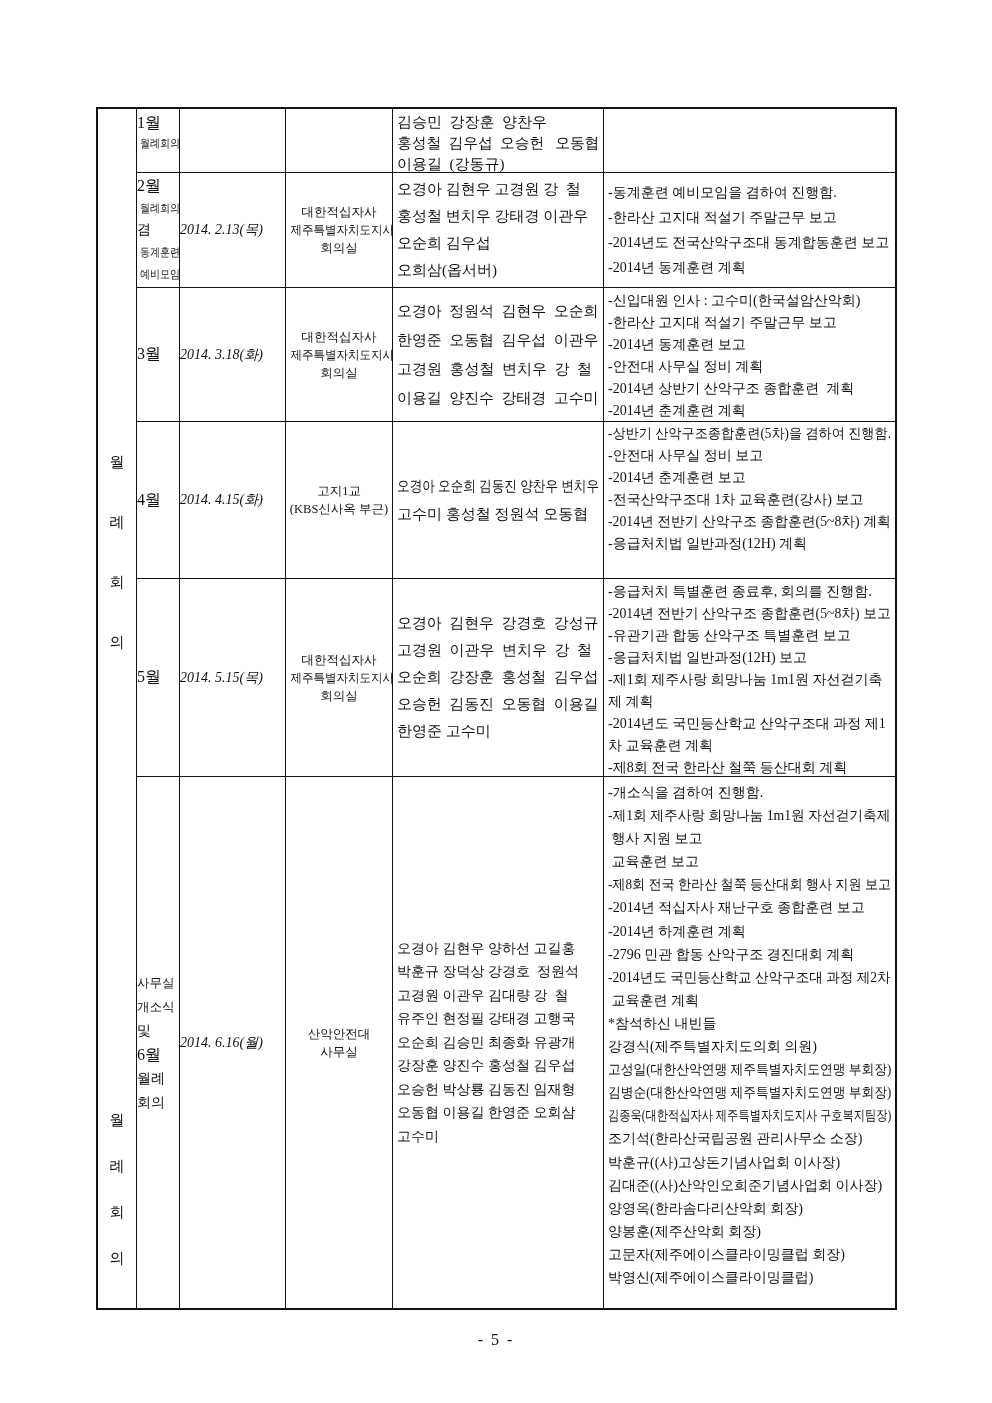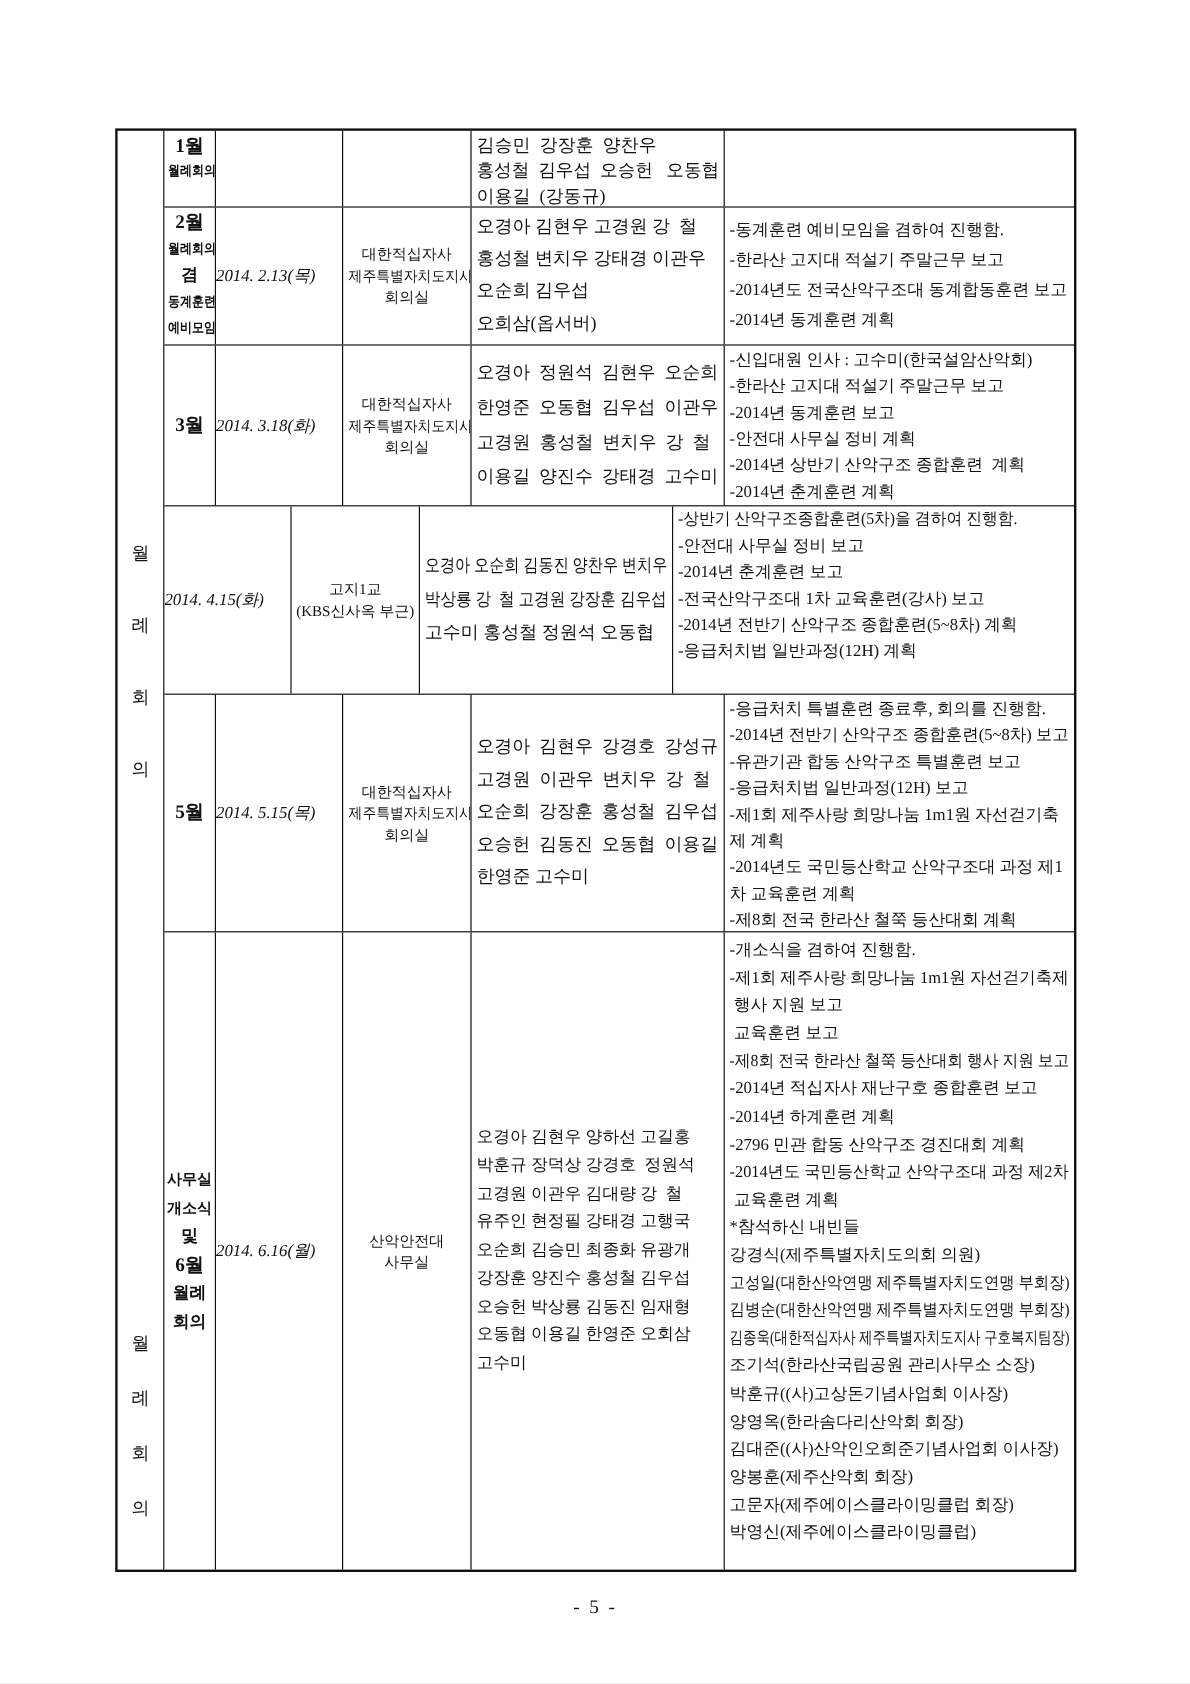--- a/index.html
+++ b/index.html
@@ -15,21 +15,21 @@
     width:39px;border-right:1px solid #111;box-sizing:border-box;
     position:relative;flex:none;
   }
   .group-label{position:absolute;left:0;width:100%;display:flex;flex-direction:column;align-items:center;font-size:15px;}
   .group-label span{display:block;line-height:15px;}
   .rows-col{flex:1;display:flex;flex-direction:column;min-width:0;}
   .t-row{display:flex;border-bottom:1px solid #111;box-sizing:border-box;min-height:0;}
   .t-row:last-child{border-bottom:none;flex:1;}
   .cell{border-right:1px solid #111;box-sizing:border-box;overflow:hidden;min-width:0;}
   .cell:last-child{border-right:none;}
-  .cell-month{width:43px;flex:none;display:flex;flex-direction:column;align-items:center;text-align:center;font-weight:bold;}
+  .cell-month{width:43px;flex:none;display:flex;flex-direction:column;align-items:center;}
   .cell-date{width:106px;flex:none;display:flex;align-items:center;justify-content:center;font-size:14px;font-style:italic;}
   .cell-location{width:107px;flex:none;display:flex;flex-direction:column;align-items:center;justify-content:center;font-size:12.5px;line-height:18px;text-align:center;}
   .cell-attendees{width:211px;flex:none;display:flex;flex-direction:column;justify-content:center;font-size:15px;padding-left:4px;padding-right:2px;}
   .cell-notes{flex:1;font-size:14px;padding-left:4px;padding-right:2px;}
   .m-top{justify-content:flex-start;padding-top:4px;}
   .a-top{justify-content:flex-start;padding-top:3px;}
   .line{display:block;width:100%;}
   .fit{display:inline-block;white-space:pre;transform-origin:left center;}
   .cell-date .fit,.cell-location .fit,.cell-month .fit{transform-origin:center center;}
   .ml-lg{font-size:16px;}
@@ -132,30 +132,32 @@
             <div class="line"><span class="fit">-신입대원 인사 : 고수미(한국설암산악회)</span></div>
             <div class="line"><span class="fit">-한라산 고지대 적설기 주말근무 보고</span></div>
             <div class="line"><span class="fit">-2014년 동계훈련 보고</span></div>
             <div class="line"><span class="fit">-안전대 사무실 정비 계획</span></div>
             <div class="line"><span class="fit">-2014년 상반기 산악구조 종합훈련  계획</span></div>
             <div class="line"><span class="fit">-2014년 춘계훈련 계획</span></div>
           </div>
       </div>
 
       <div class="t-row" style="height:157px">
+        <div class="cell cell-month" style="justify-content:center">
+            <div class="line ml-lg"><span class="fit">4월</span></div>
+          </div>
         <div class="cell cell-date">
             <div class="line"><span class="fit">2014. 4.15(화)</span></div>
           </div>
         <div class="cell cell-location">
             <div class="line"><span class="fit">고지1교</span></div>
             <div class="line"><span class="fit">(KBS신사옥 부근)</span></div>
           </div>
         <div class="cell cell-attendees" style="line-height:28px">
             <div class="line"><span class="fit" style="transform: scaleX(0.842);">오경아 오순희 김동진 양찬우 변치우</span></div>
-            <div class="line"><span class="fit" style="transform: scaleX(0.867);">박상룡 강  철 고경원 강장훈 김우섭</span></div>
             <div class="line"><span class="fit">고수미 홍성철 정원석 오동협</span></div>
           </div>
         <div class="cell cell-notes" style="line-height:22px;padding-top:1px">
             <div class="line"><span class="fit" style="transform: scaleX(0.94);">-상반기 산악구조종합훈련(5차)을 겸하여 진행함.</span></div>
             <div class="line"><span class="fit">-안전대 사무실 정비 보고</span></div>
             <div class="line"><span class="fit">-2014년 춘계훈련 보고</span></div>
             <div class="line"><span class="fit">-전국산악구조대 1차 교육훈련(강사) 보고</span></div>
             <div class="line"><span class="fit" style="transform: scaleX(0.983);">-2014년 전반기 산악구조 종합훈련(5~8차) 계획</span></div>
             <div class="line"><span class="fit">-응급처치법 일반과정(12H) 계획</span></div>
           </div>
@@ -231,22 +233,22 @@
             <div class="line"><span class="fit">-2796 민관 합동 산악구조 경진대회 계획</span></div>
             <div class="line"><span class="fit" style="transform: scaleX(0.969);">-2014년도 국민등산학교 산악구조대 과정 제2차</span></div>
             <div class="line"><span class="fit"> 교육훈련 계획</span></div>
             <div class="line"><span class="fit">*참석하신 내빈들</span></div>
             <div class="line"><span class="fit">강경식(제주특별자치도의회 의원)</span></div>
             <div class="line"><span class="fit" style="transform: scaleX(0.913);">고성일(대한산악연맹 제주특별자치도연맹 부회장)</span></div>
             <div class="line"><span class="fit" style="transform: scaleX(0.913);">김병순(대한산악연맹 제주특별자치도연맹 부회장)</span></div>
             <div class="line"><span class="fit" style="transform: scaleX(0.804);">김종욱(대한적십자사 제주특별자치도지사 구호복지팀장)</span></div>
             <div class="line"><span class="fit">조기석(한라산국립공원 관리사무소 소장)</span></div>
             <div class="line"><span class="fit">박훈규((사)고상돈기념사업회 이사장)</span></div>
+            <div class="line"><span class="fit">김대준((사)산악인오희준기념사업회 이사장)</span></div>
             <div class="line"><span class="fit">양영옥(한라솜다리산악회 회장)</span></div>
-            <div class="line"><span class="fit">김대준((사)산악인오희준기념사업회 이사장)</span></div>
             <div class="line"><span class="fit">양봉훈(제주산악회 회장)</span></div>
             <div class="line"><span class="fit">고문자(제주에이스클라이밍클럽 회장)</span></div>
             <div class="line"><span class="fit">박영신(제주에이스클라이밍클럽)</span></div>
           </div>
       </div>
 
     </div>
   </div>
 
   <div class="page-footer">- 5 -</div>

